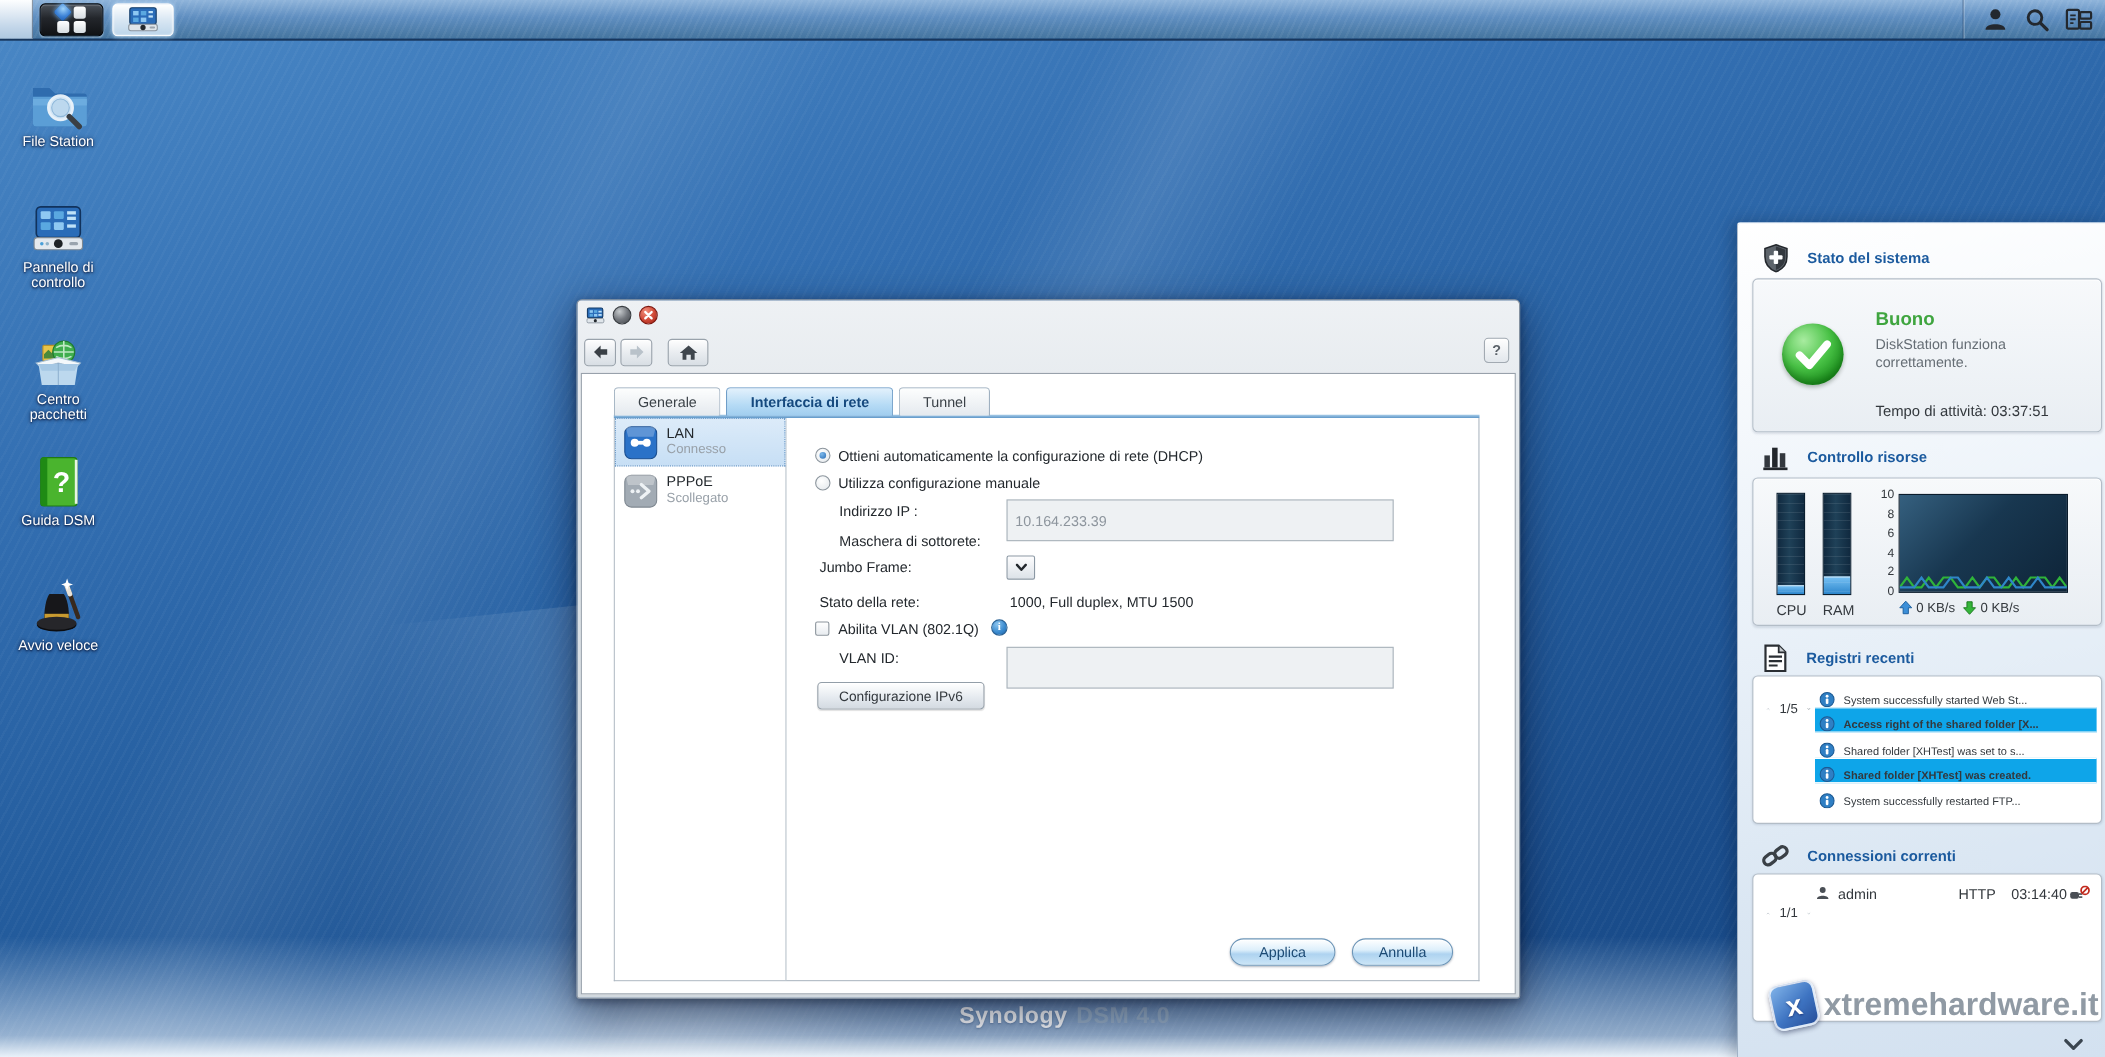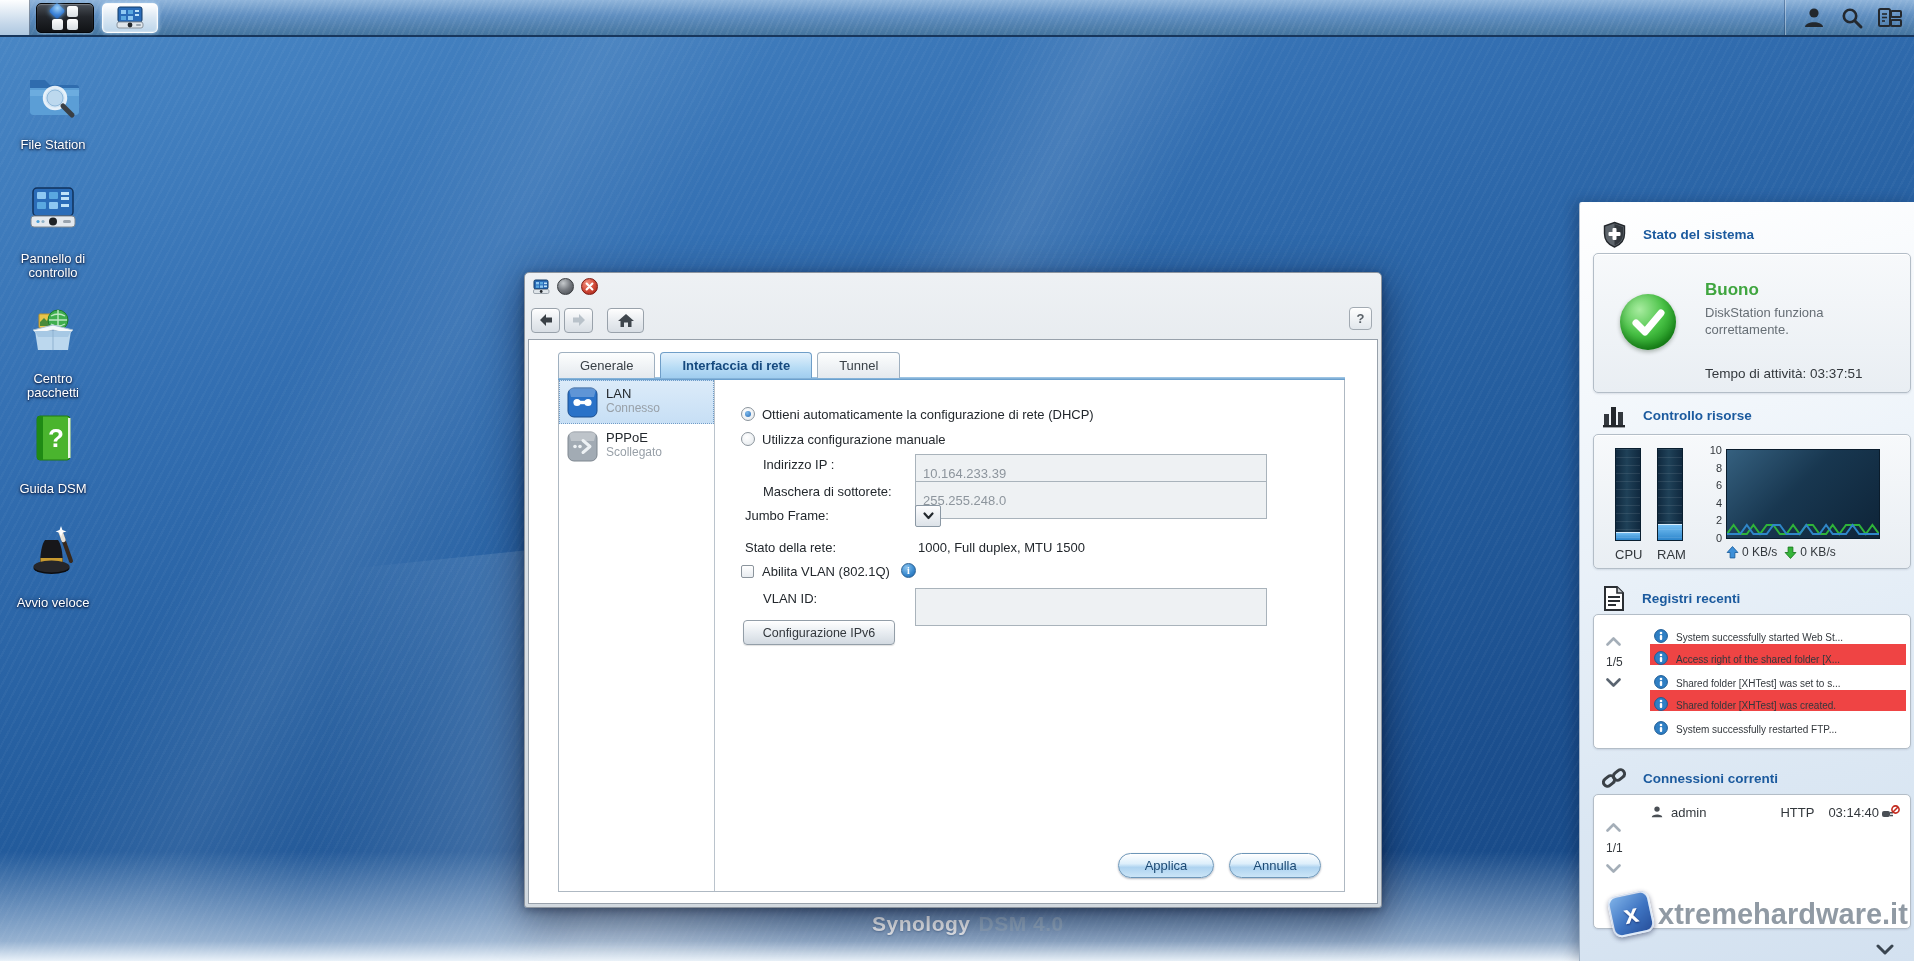--- a/index.html
+++ b/index.html
@@ -42,21 +42,21 @@
     background: linear-gradient(#ffffff, #d9e7f3 50%, #bcd5ea);
     border:1px solid rgba(255,255,255,.85); box-shadow: 0 0 4px rgba(200,230,255,.8), inset 0 0 2px #fff;
     display:flex; align-items:center; justify-content:center; }
   .topbar-right { position:absolute; right:0; top:0; height:35px; display:flex; align-items:center; gap:10px; padding:0 10px 0 14px;
     border-left:1px solid rgba(255,255,255,.35); box-shadow:-1px 0 0 rgba(20,50,90,.35); }
   .tb-icon { width:28px; height:26px; display:flex; align-items:center; justify-content:center; }
 
   
   .dicon { position:absolute; left:7px; width:92px; text-align:center; cursor:default; }
   .dicon .glyph { width:56px; height:56px; margin:0 auto; display:block; }
-  .dicon .lbl { margin-top:16px; color:#fff; font-size:13px; line-height:14px;
+  .dicon .lbl { margin-top:0; color:#fff; font-size:13px; line-height:14px;
     text-shadow: 0 1px 2px rgba(0,10,40,.9), 0 0 4px rgba(0,10,40,.6); }
 
   
   .window { position:absolute; left:524px; top:272px; width:858px; height:636px;
     background: linear-gradient(#eef1f4, #dde3e8 30%, #d2d9df);
     border:1px solid #8d959f; border-radius:5px 5px 3px 3px;
     box-shadow: 0 12px 40px rgba(0,5,25,.5), 0 2px 8px rgba(0,5,25,.35); z-index:20; }
   .titlebar { position:absolute; left:0; top:0; right:0; height:27px; display:flex; align-items:center; padding:0 8px; gap:7px; }
   .title-text { flex:1; font-size:13px; font-weight:bold; color:#2e3338; }
   .sphere { width:17px; height:17px; border-radius:50%; position:relative; }
@@ -131,25 +131,25 @@
   .vbar::after { content:""; position:absolute; inset:0;
     background: repeating-linear-gradient(to bottom, rgba(255,255,255,.09) 0 1px, rgba(0,0,0,0) 1px 8px); }
   .vbar .fill { position:absolute; left:0; bottom:0; width:100%;
     background: linear-gradient(#7ac4f6, #2d86cc); box-shadow: inset 0 1px 0 rgba(255,255,255,.7); }
   .bar-lbl { position:absolute; top:112px; width:26px; text-align:center; font-size:13px; color:#33383d; }
   .yticks { position:absolute; left:100px; top:9px; height:100px; width:28px; display:flex; flex-direction:column;
     justify-content:space-between; align-items:flex-end; font-size:11px; color:#33383d; }
   .plot { position:absolute; left:132px; top:14px; width:154px; height:90px; border:1px solid #0a1c2c;
     background: linear-gradient(135deg, #35607f 0%, #183750 45%, #0e2438 100%); }
   .kbs { position:absolute; left:132px; top:110px; display:flex; align-items:center; gap:3px; font-size:12px; color:#33383d; }
-  .pager { position:absolute; left:12px; top:22px; width:40px; display:flex; flex-direction:column; gap:9px; }
+  .pager { position:absolute; left:12px; top:22px; width:40px; display:flex; flex-direction:row; align-items:center; gap:9px; }
   .pager .pnum { font-size:12px; color:#33383d; }
   .log-rows { position:absolute; left:56px; top:5px; right:4px; }
   .log-row { height:23px; display:flex; align-items:flex-end; gap:8px; padding-left:4px; font-size:10px; color:#33383d; white-space:nowrap; overflow:hidden; }
-  .log-row.alt { background:#ef4444; border-top:1px solid #fff; border-bottom:1px solid #fff; }
+  .log-row.alt { background:#0ea5e9; border-top:1px solid #fff; border-bottom:1px solid #fff;font-weight:bold; }
   .conn-row { position:absolute; left:56px; top:4px; right:4px; height:26px; display:flex; align-items:center; font-size:13px; color:#33383d; }
   .xt-mark { position:absolute; left:30px; top:690px; display:flex; align-items:center; gap:6px; }
   .xt-logo { width:42px; height:42px; border-radius:9px; transform:rotate(-12deg);
     background: linear-gradient(145deg, #7fb2e8, #3e74c2 55%, #274f9a); border:2px solid rgba(255,255,255,.8);
     box-shadow: 0 2px 5px rgba(10,20,60,.45); display:flex; align-items:center; justify-content:center;
     color:#fff; font-size:26px; font-weight:bold; text-shadow:0 1px 2px rgba(0,0,60,.5); }
   .xt-text { font-size:29px; font-weight:bold; letter-spacing:0; color:rgba(125,136,148,.85);
     text-shadow: 0 1px 0 rgba(255,255,255,.85), 0 0 6px rgba(255,255,255,.6); }
   .sb-collapse { position:absolute; right:12px; top:738px; width:34px; height:16px; display:flex; align-items:center; justify-content:center; }
 
@@ -367,21 +367,20 @@
           <div class="radio sel" style="left:25px; top:27px"></div>
           <div class="flabel" style="left:46px; top:27px">Ottieni automaticamente la configurazione di rete (DHCP)</div>
 
           <div class="radio" style="left:25px; top:52px"></div>
           <div class="flabel" style="left:46px; top:52px">Utilizza configurazione manuale</div>
 
           <div class="flabel" style="left:47px; top:77px">Indirizzo IP :</div>
           <input class="field" style="left: 199px; top: 74px;" readonly="" value="10.164.233.39">
 
           <div class="flabel" style="left:47px; top:104px">Maschera di sottorete:</div>
-          <input class="field" style="left: 199px; top: 101px;" readonly="" value="255.255.248.0">
 
           <div class="flabel" style="left:29px; top:128px">Jumbo Frame:</div>
           <div class="mini-select" style="left:199px; top:125px">
             <svg width="11" height="8" viewBox="0 0 11 8">
               <path d="M1.5,1.5 L5.5,6 L9.5,1.5" fill="none" stroke="#23282d" stroke-width="2.2" stroke-linecap="round" stroke-linejoin="round"></path>
             </svg>
           </div>
 
           <div class="flabel" style="left:29px; top:160px">Stato della rete:</div>
           <div class="flabel" style="left:202px; top:160px">1000, Full duplex, MTU 1500</div>

